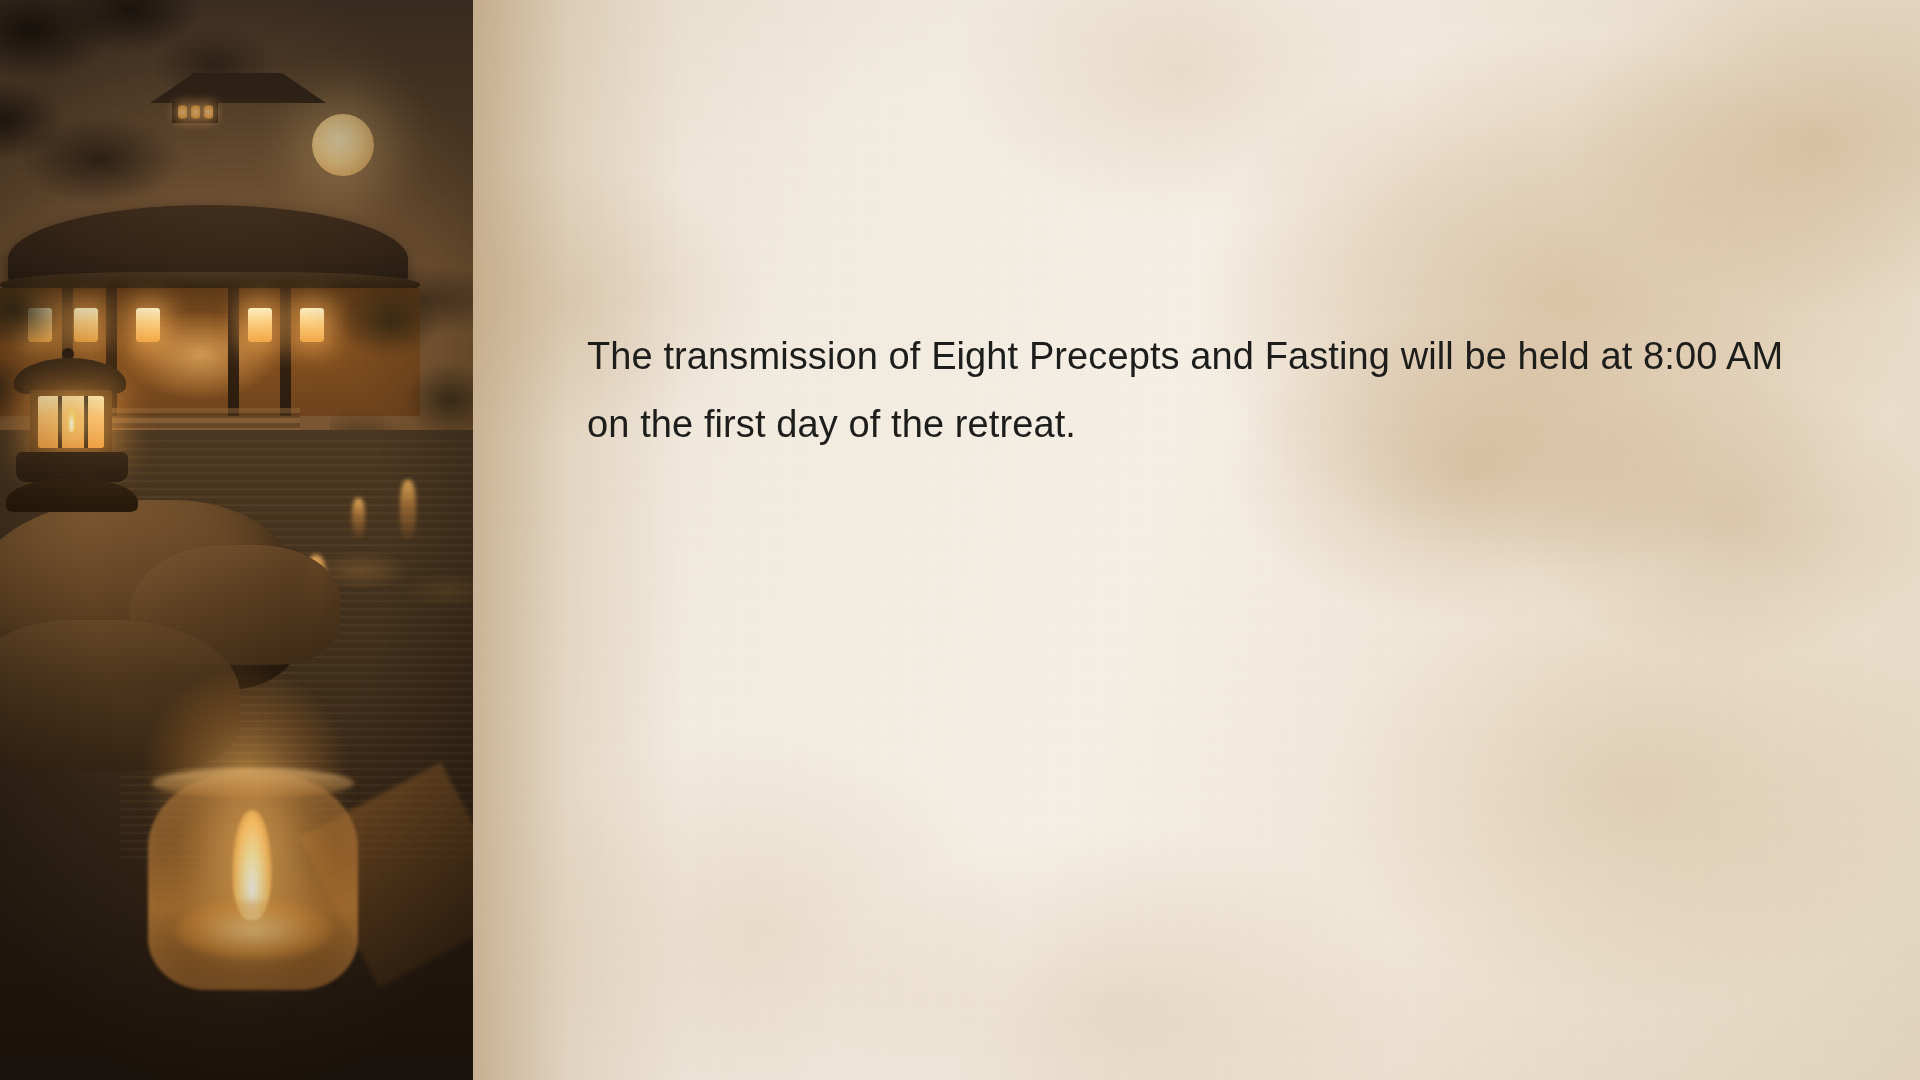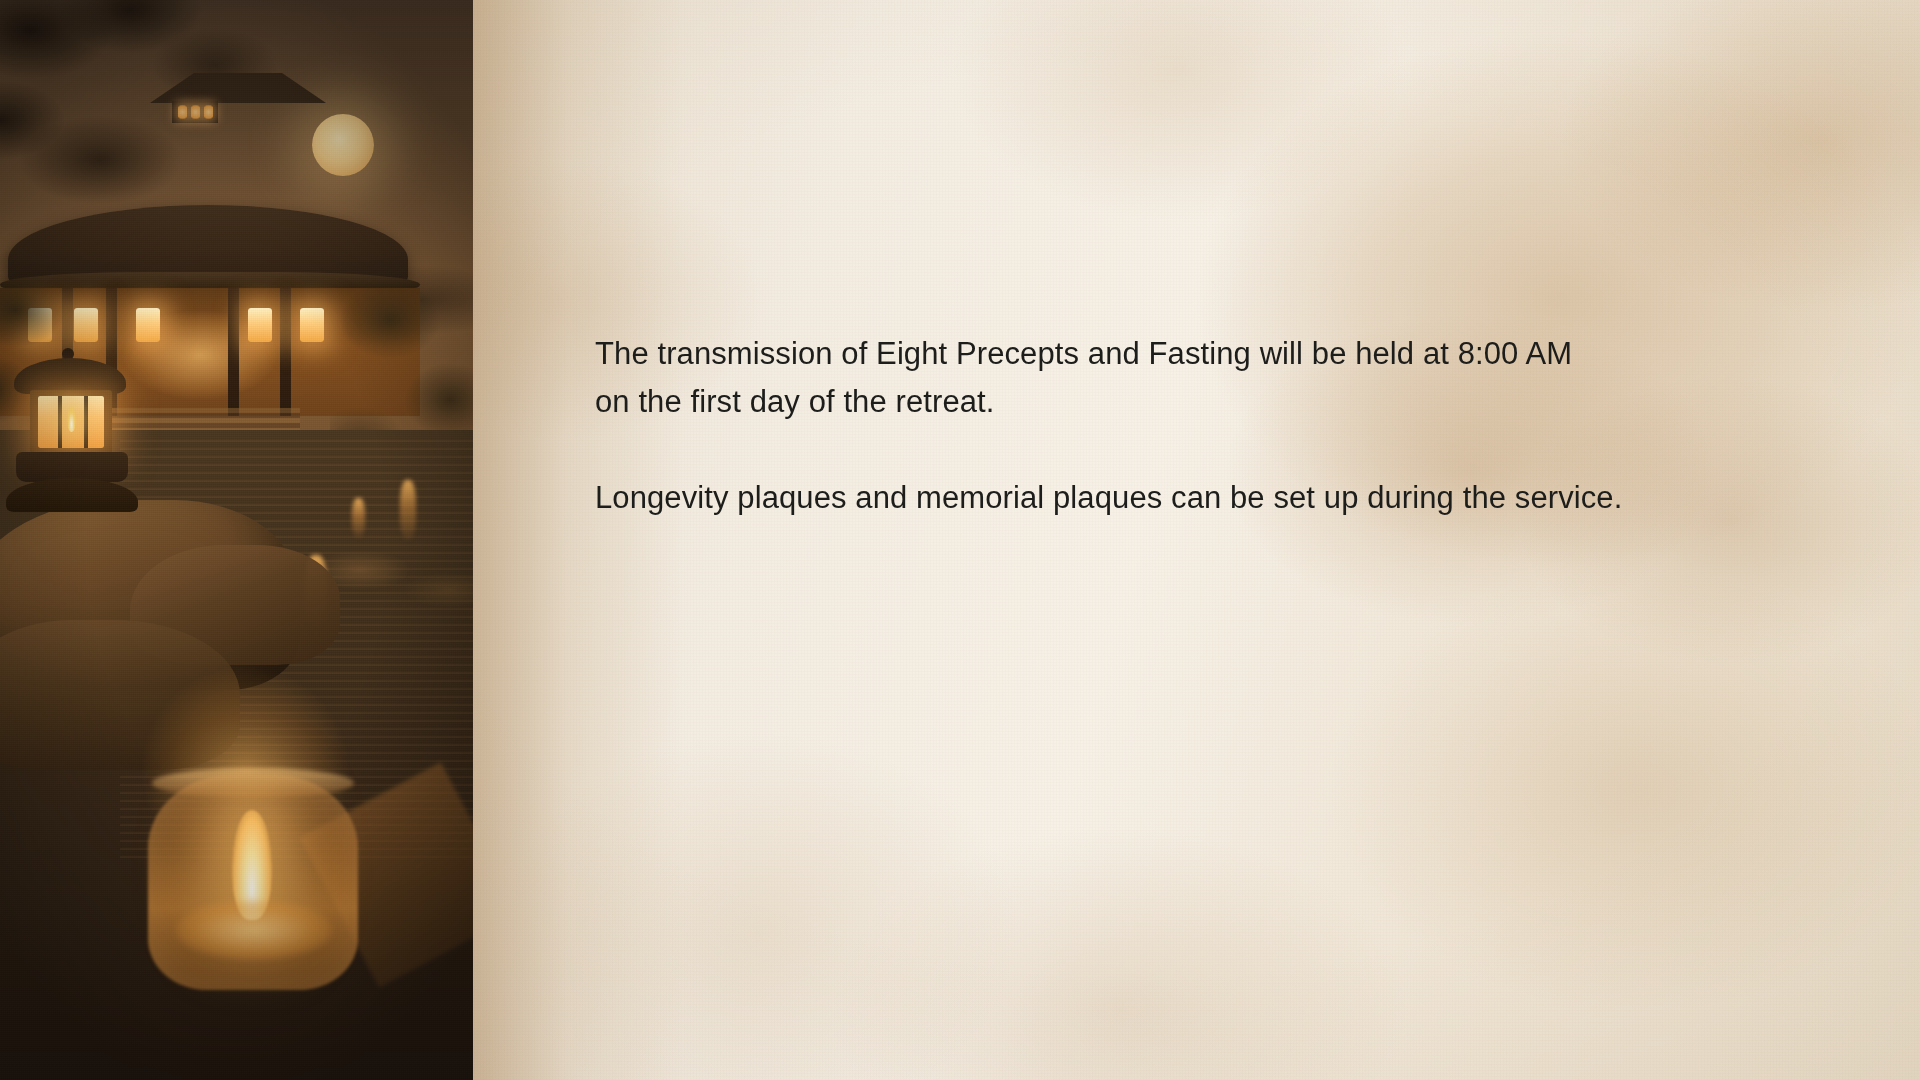--- a/index.html
+++ b/index.html
@@ -321,26 +321,26 @@
   }
 
   
   .text-block {
     position: absolute;
     left: 583px;
     top: 318px;
     width: 1280px;
   }
   .para {
-    font-size: 31px;
-    line-height: 48px;
+    font-size: 38px;
+    line-height: 68px;
     color: #1d1d1b;
     letter-spacing: 0.1px;
     white-space: pre-line;
-    margin: 12px;
+    margin: 4px;
   }
   .p-gap-1 { margin-top: 48px; }
   .p-gap-2 { margin-top: 90px; }
   .para.accent { color: #6b2418; }
 </style>
 </head>
 <body>
 
 <div id="slide">
 
@@ -414,16 +414,15 @@
     <div class="ph jar-flame"></div>
     <div class="ph jar-pool"></div>
 
     <div class="ph photo-grain"></div>
     <div class="ph photo-vig"></div>
   </div>
 
   <div class="text-block">
     <p class="para">The transmission of Eight Precepts and Fasting will be held at 8:00 AM
 on the first day of the retreat.</p>
-    <p class="para p-gap-1">Longevity plaques and memorial plaques can be set up during the service.</p>
   </div>
 
 </div>
 
 </body></html>

